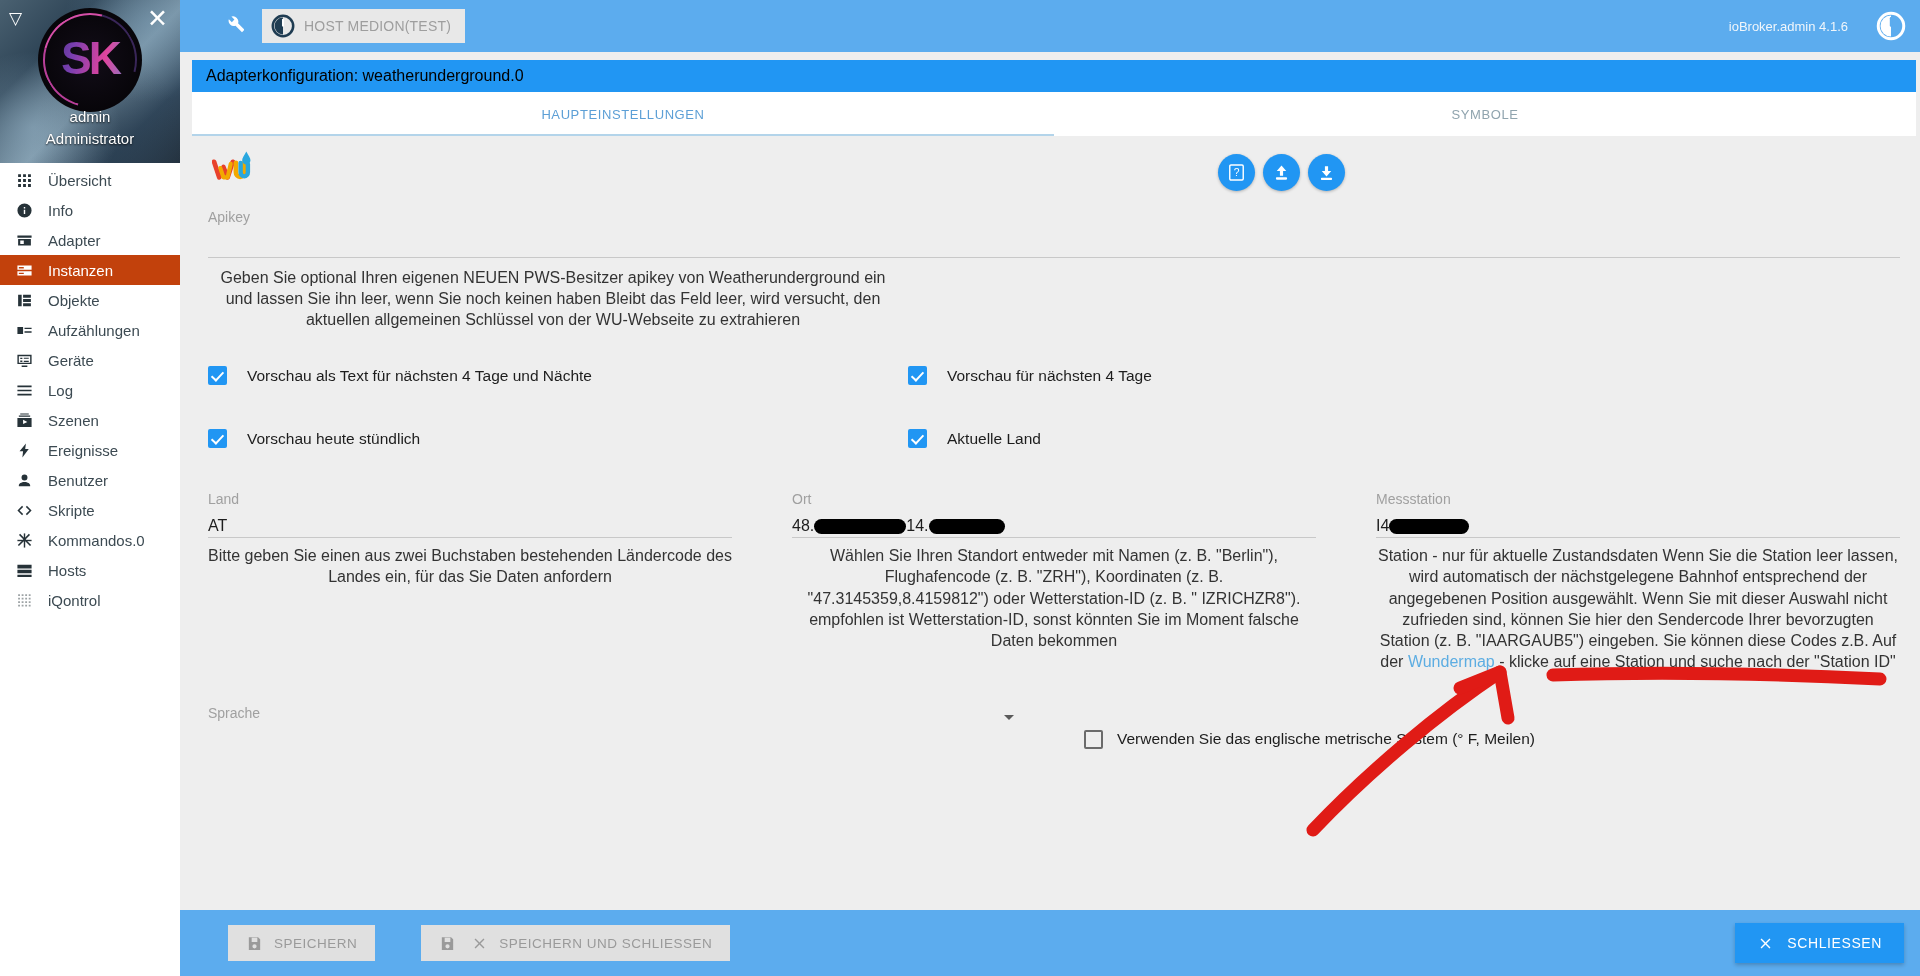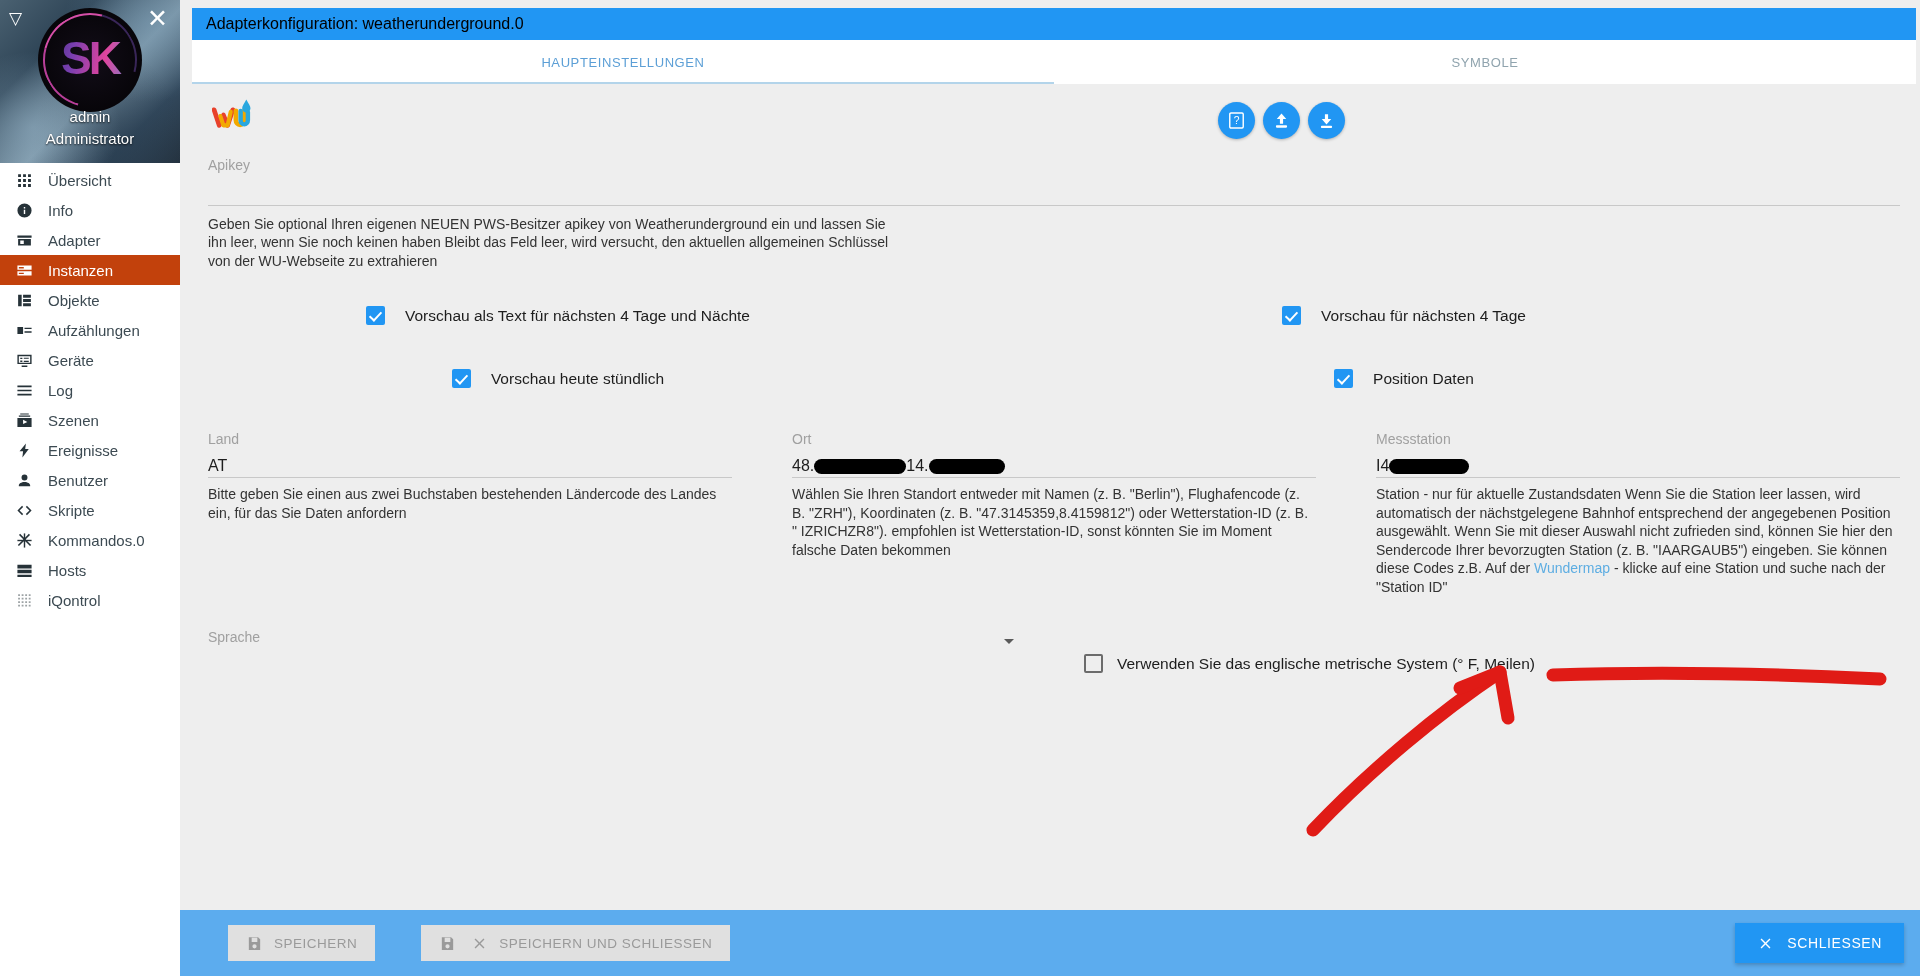--- a/index.html
+++ b/index.html
@@ -146,32 +146,32 @@
   }
   .field-value {
     font-size: 16px; color: #1d1d1d; height: 24px; line-height: 24px;
     border-bottom: 1px solid #c8c8c8; padding-bottom: 4px; position: relative;
   }
   .redacted {
     display: inline-block; background: #000; border-radius: 9px;
     height: 15px; vertical-align: middle; position: relative; top: -1px;
   }
   .field-hint {
-    font-size: 14px; color: #333333; line-height: 1.32; margin-top: 7px;
+    font-size: 16px; color: #333333; line-height: 1.32; margin-top: 7px; text-align: center;
   }
 
   .apikey-block { margin-top: 6px; }
   .apikey-block .field-value { height: 26px; }
   .apikey-block .field-hint { max-width: 690px; margin-top: 9px; }
 
   .check-grid {
     display: grid; grid-template-columns: 700px 1fr;
     row-gap: 44px; margin-top: 36px;
   }
-  .check-row { display: flex; align-items: center; gap: 20px; justify-content: center; }
+  .check-row { display: flex; align-items: center; gap: 20px; }
   .cbox {
     width: 19px; height: 19px; flex: 0 0 19px; border-radius: 2px;
     display: flex; align-items: center; justify-content: center; cursor: pointer;
   }
   .cbox.on { background: #2196f3; }
   .cbox.on::after {
     content: ""; width: 5px; height: 10px; margin-top: -2px;
     border: solid #ffffff; border-width: 0 2px 2px 0; transform: rotate(43deg);
   }
   .cbox.off { border: 2px solid #6b6b6b; background: transparent; }
@@ -363,20 +363,42 @@
               <path d="M3 3h2.6v2.6H3zm5 0h2.6v2.6H8zm5 0h2.6v2.6H13zm5 0h2.6v2.6H18zM3 8h2.6v2.6H3zm5 0h2.6v2.6H8zm5 0h2.6v2.6H13zm5 0h2.6v2.6H18zM3 13h2.6v2.6H3zm5 0h2.6v2.6H8zm5 0h2.6v2.6H13zm5 0h2.6v2.6H18zM3 18h2.6v2.6H3zm5 0h2.6v2.6H8zm5 0h2.6v2.6H13zm5 0h2.6v2.6H18z"></path>
             </svg>
           </span>
         <span class="nav-label">iQontrol</span>
       </div>
     </nav>
   </aside>
 
   <div class="main">
 
+    <div class="topbar">
+      <div class="wrench-btn">
+        <svg viewBox="0 0 24 24">
+            <path d="M21.7 18.6l-7.4-7.4a6 6 0 01-7.6-7.6l3.4 3.4 2.9-2.9-3.4-3.4a6 6 0 017.6 7.6l7.4 7.4-2.9 2.9z"></path>
+          </svg>
+      </div>
+      <div class="host-chip">
+        <svg class="logo-circ" viewBox="0 0 40 40">
+          <circle cx="20" cy="20" r="17" fill="none" stroke="#1f3c52" stroke-width="4.2"></circle>
+          <path d="M20 6 A14 14 0 0 0 20 34 Z" fill="#1f3c52"></path>
+          <rect x="18.3" y="8" width="3.4" height="13" rx="1.6" fill="#ffffff"></rect>
+        </svg>
+        <span class="host-text">HOST MEDION(TEST)</span>
+      </div>
+      <div class="topbar-spacer"></div>
+      <span class="version-text">ioBroker.admin 4.1.6</span>
+      <svg class="topbar-logo" viewBox="0 0 40 40">
+        <circle cx="20" cy="20" r="17" fill="none" stroke="#ffffff" stroke-width="4"></circle>
+        <path d="M20 6 A14 14 0 0 0 20 34 Z" fill="#ffffff"></path>
+        <rect x="18.4" y="8" width="3.2" height="13" rx="1.5" fill="#5cacee"></rect>
+      </svg>
+    </div>
 
     <div class="config-title-bar">Adapterkonfiguration: weatherunderground.0</div>
 
     <div class="tabs">
       <div class="tab active">
         <span>HAUPTEINSTELLUNGEN</span>
       </div>
       <div class="tab">
         <span>SYMBOLE</span>
       </div>
@@ -429,21 +451,21 @@
         <div class="check-row">
           <span class="cbox on"></span>
           <span class="check-label">Vorschau für nächsten 4 Tage</span>
         </div>
         <div class="check-row">
           <span class="cbox on"></span>
           <span class="check-label">Vorschau heute stündlich</span>
         </div>
         <div class="check-row">
           <span class="cbox on"></span>
-          <span class="check-label">Position Daten</span>
+          <span class="check-label">Aktuelle Land</span>
         </div>
       </div>
 
       <div class="fields-grid">
 
         <div>
           <div class="field-label">Land</div>
           <div class="field-value">AT</div>
           <div class="field-hint">Bitte geben Sie einen aus zwei Buchstaben bestehenden Ländercode des Landes ein, für das Sie Daten anfordern</div>
         </div>

